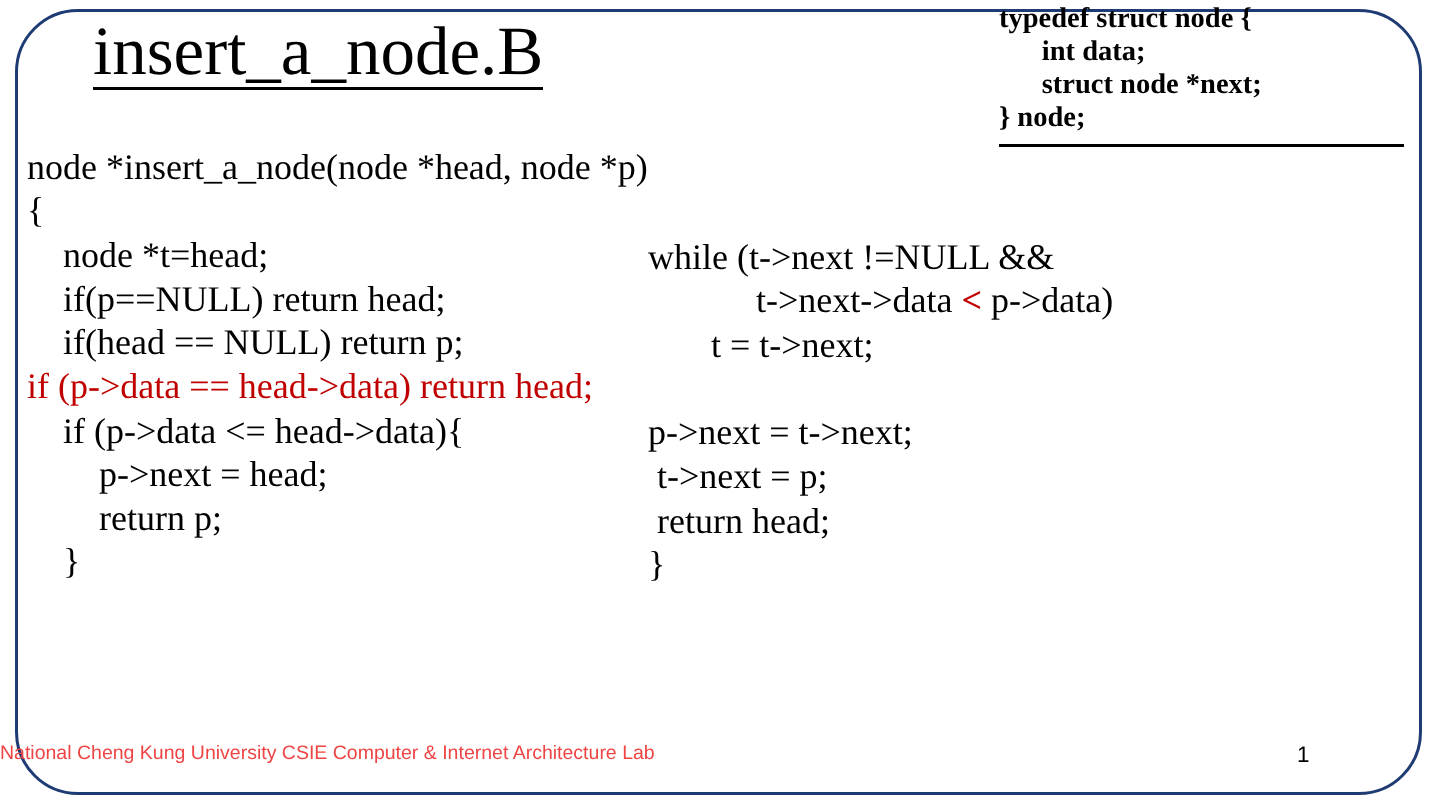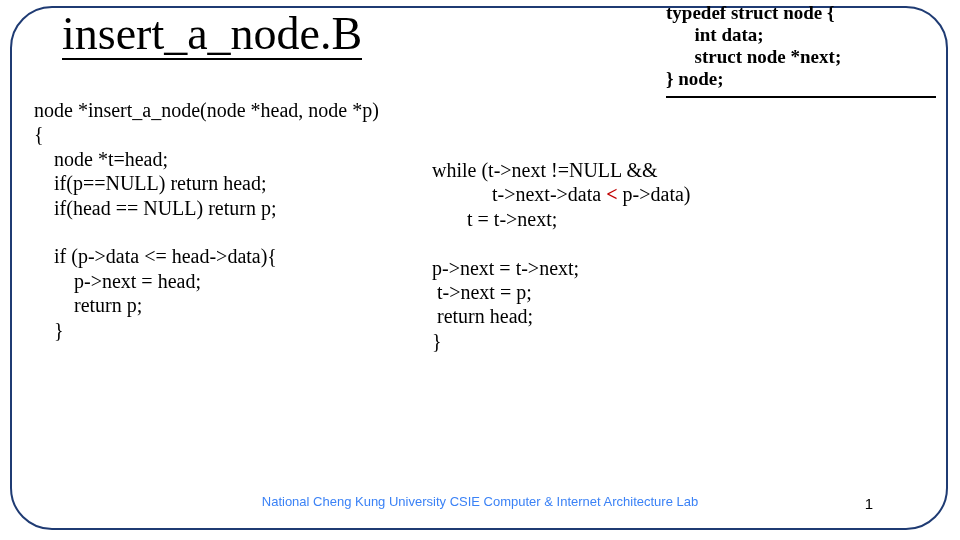--- a/index.html
+++ b/index.html
@@ -46,55 +46,55 @@
     font-size: 19px;
     font-weight: bold;
     color: #000;
     border-bottom: 2px solid #000;
     padding-bottom: 7px;
     line-height: 1.15;
     white-space: pre;
   }
   .code-left {
     position: absolute;
-    left: 34px;
+    left: 18px;
     top: 98px;
     width: 420px;
-    font-size: 20px;
+    font-size: 24px;
     color: #000;
     line-height: 1.22;
     white-space: pre;
   }
   .code-right {
     position: absolute;
     left: 432px;
     top: 158px;
     width: 520px;
-    font-size: 20px;
+    font-size: 24px;
     color: #000;
     line-height: 1.22;
     white-space: pre;
   }
   .calling {
     position: absolute;
     left: 452px;
     top: 446px;
     font-size: 24px;
     color: #000;
     white-space: pre;
   }
   .footer {
     position: absolute;
     left: 0;
     top: 495px;
     width: 960px;
-    text-align: center;
+    text-align: left;
     font-family: Arial, Helvetica, sans-serif;
     font-size: 13px;
-    color: #3b82f6;
+    color: #ef4444;
     line-height: 1.15;
   }
   .pagenum {
     position: absolute;
     right: 70px;
     top: 495px;
     font-family: Arial, Helvetica, sans-serif;
     font-size: 15px;
     color: #000;
   }
@@ -112,21 +112,21 @@
   <div class="typedef">typedef struct node {
       int data;
       struct node *next;
 } node;</div>
 
   <div class="code-left"><span>node *insert_a_node(node *head, node *p)
 {
     node *t=head;
     if(p==NULL) return head;
     if(head == NULL) return p;
-</span><span>
+</span><span class="red">if (p-&gt;data == head-&gt;data) return head;</span><span>
     if (p-&gt;data &lt;= head-&gt;data){
         p-&gt;next = head;
         return p;
     }</span></div>
 
   <div class="code-right"><span>while (t-&gt;next !=NULL &amp;&amp;
             t-&gt;next-&gt;data </span><span class="red b">&lt;</span><span> p-&gt;data)
        t = t-&gt;next;
 </span><span>
 p-&gt;next = t-&gt;next;

